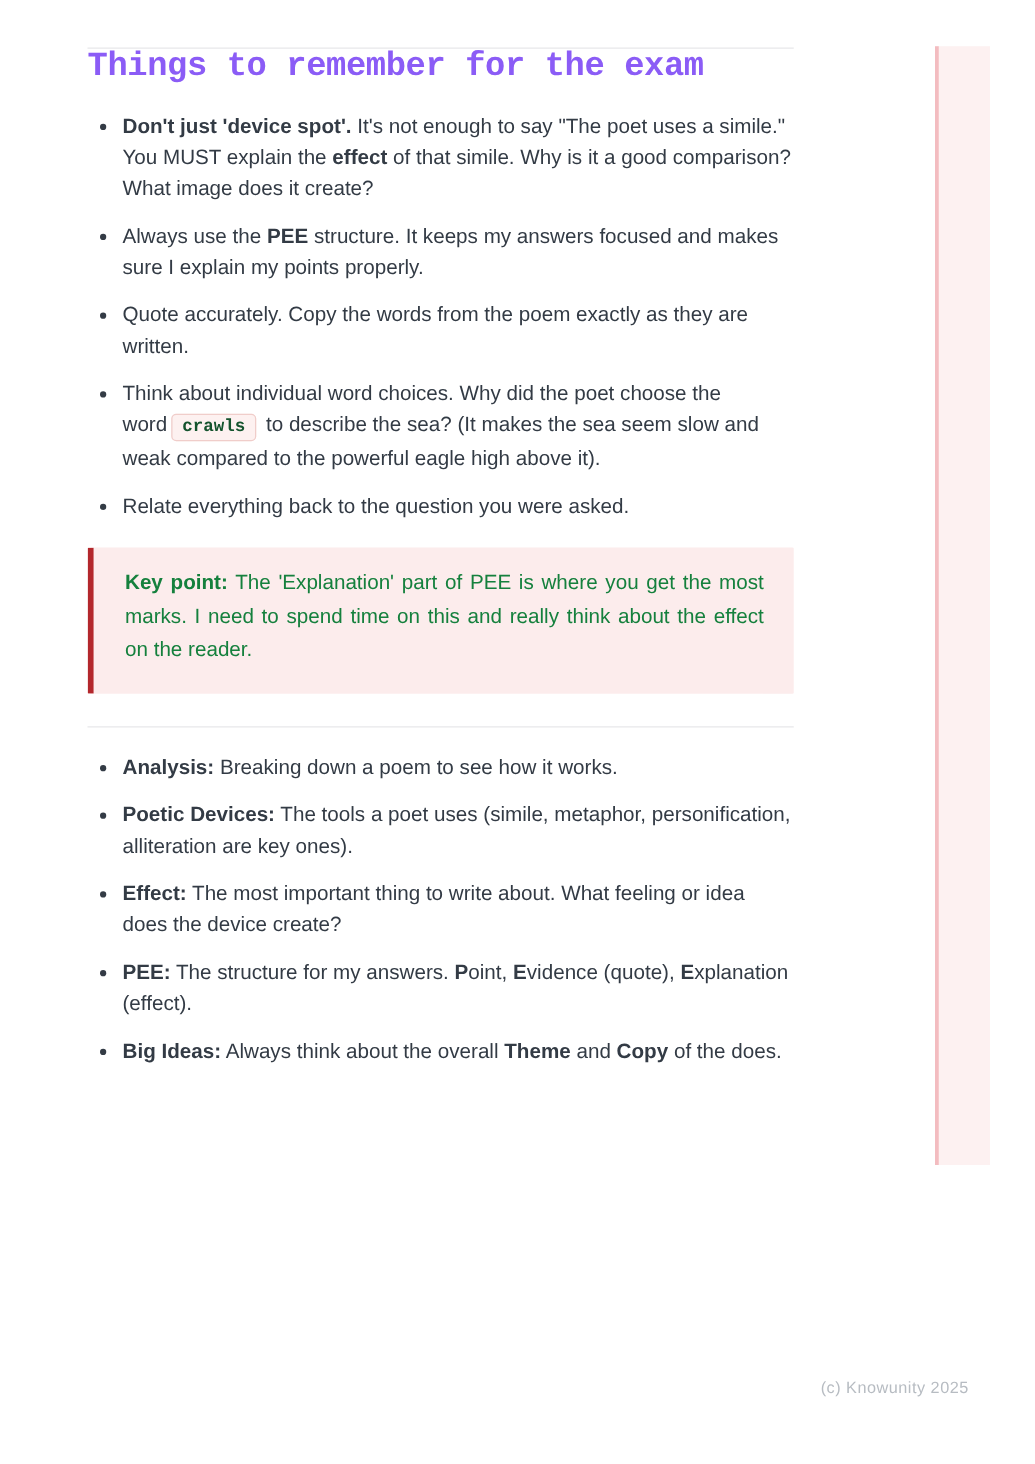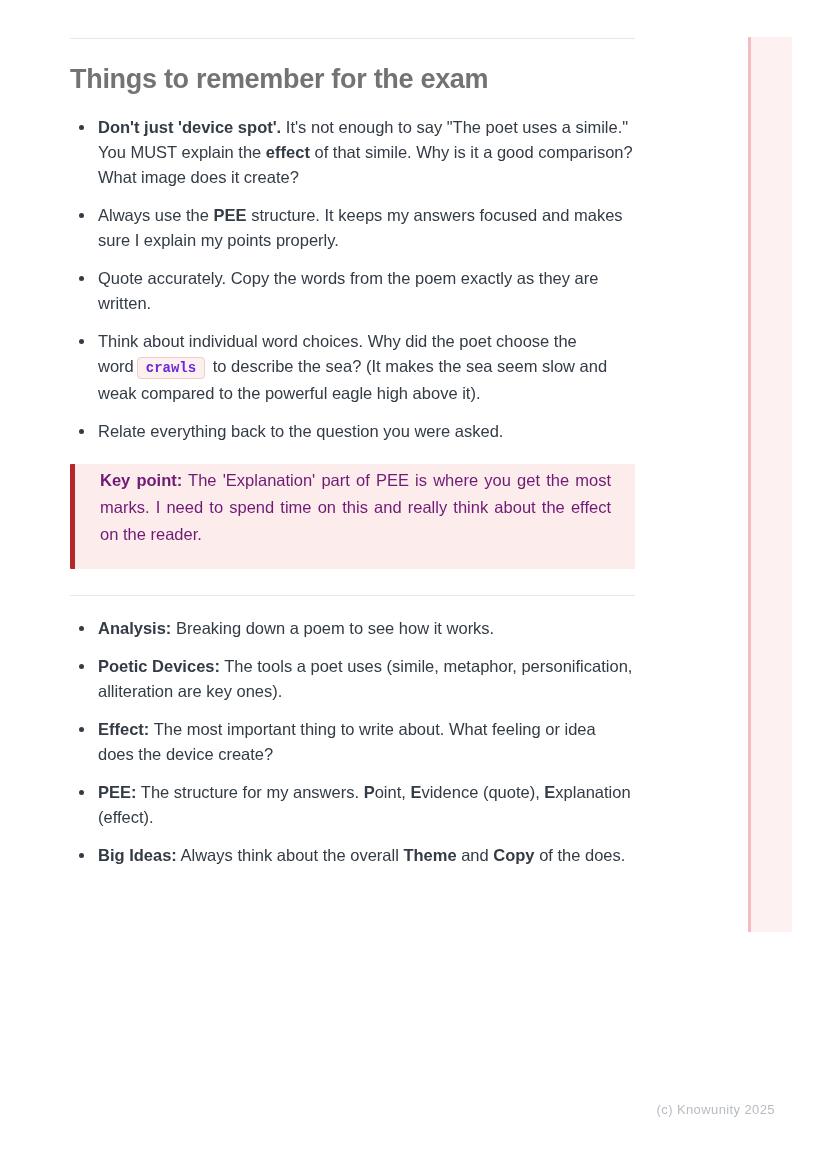--- a/index.html
+++ b/index.html
@@ -18,25 +18,25 @@
 
   .divider {
     border: none;
     border-top: 1px solid #e8e8ea;
     height: 0;
   }
   .divider-top { margin-top: 38px; }
   .divider-mid { margin-top: 26px; }
 
   h2.section-heading {
-    color: #737373;
+    color: #8b5cf6;
     font-size: 27px;
     font-weight: bold;
     letter-spacing: -0.3px;
-    margin-top: 25px;
+    font-family: Liberation Mono, monospace;
   }
 
   ul.bullet-list {
     margin-top: 20px;
     padding-left: 26px;
     color: #333b45;
     font-size: 16.5px;
     line-height: 25px;
     list-style-type: disc;
   }
@@ -44,38 +44,38 @@
     margin-bottom: 13px;
     padding-left: 2px;
   }
 
   .bold { font-weight: bold; text-align: right; }
 
   .code {
     font-family: "Liberation Mono", monospace;
     font-weight: bold;
     font-size: 14px;
-    color: #6d28d9;
+    color: #14532d;
     background: #fdf1f0;
     border: 1px solid #f0cdca;
     border-radius: 4px;
     padding: 2px 8px;
     margin: 0 3px;
     white-space: nowrap;
   }
 
   .callout {
     margin-top: 20px;
     background: #fcecec;
     border-left: 5px solid #b3272c;
     border-radius: 1px;
-    padding: 3px 24px 21px 25px;
+    padding: 15px 24px 21px 25px;
     font-size: 16.5px;
     line-height: 27px;
-    color: #701a75;
+    color: #15803d;
     text-align: justify;
   }
 
   .side-strip {
     position: absolute;
     top: 37px;
     right: 36px;
     width: 44px;
     height: 895px;
     background: #fdf1f1;

